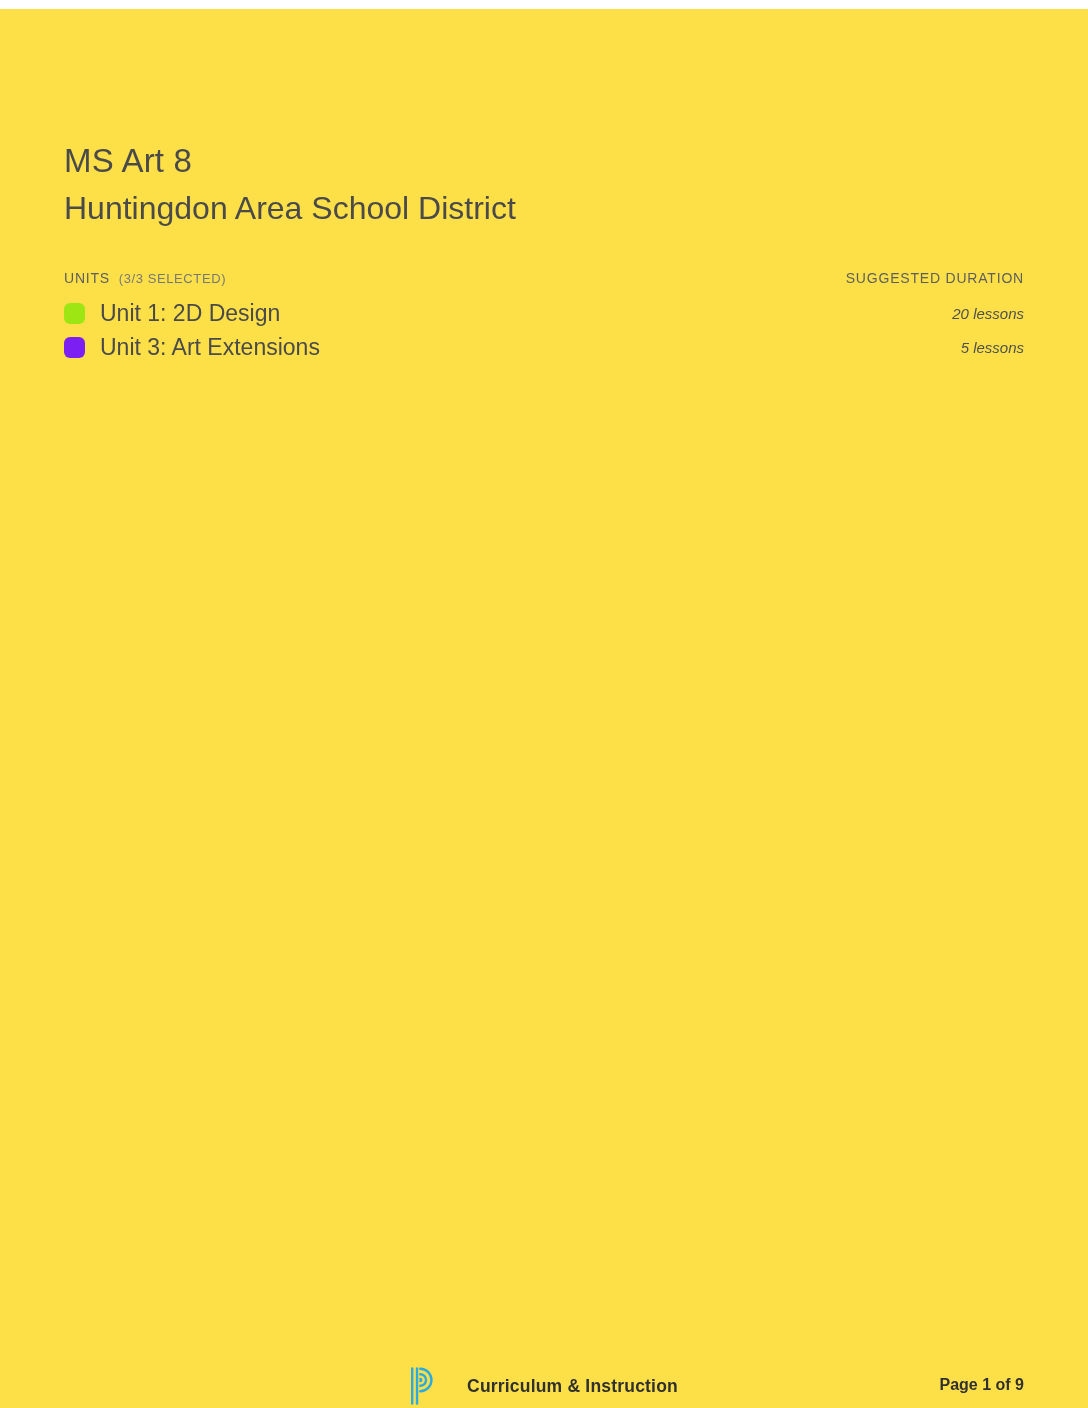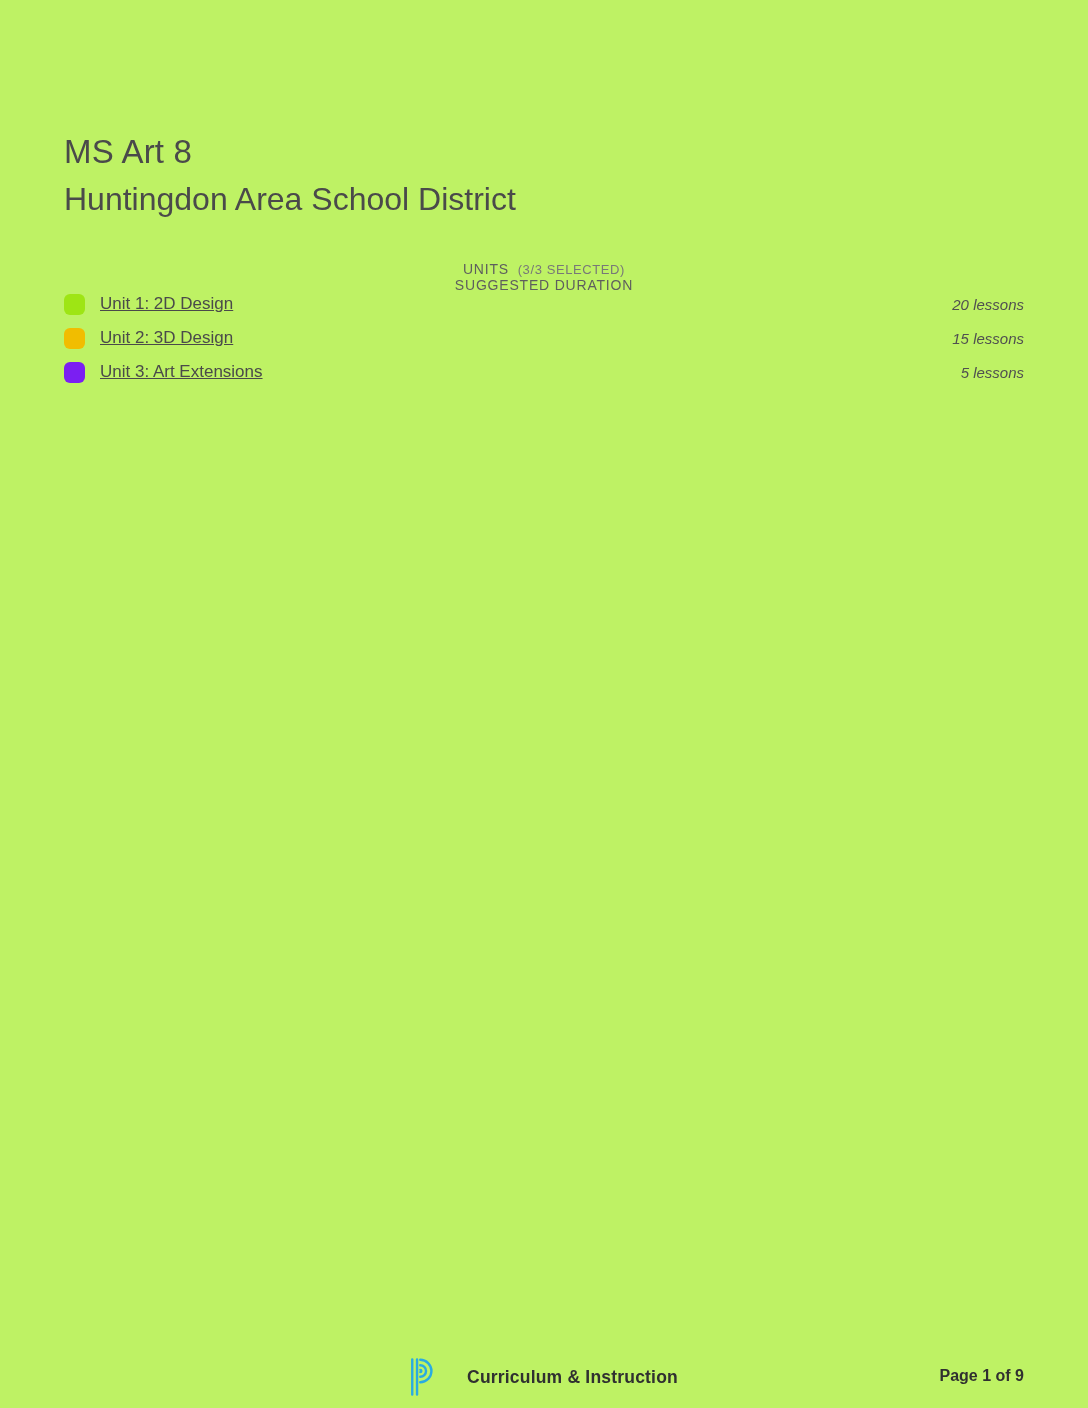--- a/index.html
+++ b/index.html
@@ -7,22 +7,23 @@
   body {
     width: 1088px;
     height: 1408px;
     position: relative;
     font-family: "Liberation Sans", sans-serif;
     color: #4a4a4a;
   }
   .page {
     position: absolute;
     inset: 0;
-    background: #bef264;
+    background: #fde047;
     overflow: hidden;
+    margin-top: 9px;
   }
 
   
   .page-title {
     position: absolute;
     left: 64px;
     top: 133px;
     font-size: 33px;
     font-weight: 400;
     color: #4a4a4a;
@@ -38,25 +39,24 @@
   }
 
   
   .units-header {
     position: absolute;
     left: 64px;
     right: 64px;
     top: 261px;
     display: flex;
     justify-content: space-between;
-    align-items: center;
+    align-items: flex-end;
     font-size: 14px;
     color: #5e5e5e;
     letter-spacing: 0.8px;
-    flex-direction: column;
   }
   .units-header .selected-count {
     color: #787878;
     font-size: 13px;
     margin-left: 4px;
     letter-spacing: 0.6px;
   }
 
   
   .unit-rows {
@@ -77,23 +77,22 @@
   }
   .swatch {
     width: 21px;
     height: 21px;
     border-radius: 6px;
     display: inline-block;
     margin-right: 15px;
     flex: 0 0 auto;
   }
   .unit-label {
-    font-size: 17px;
+    font-size: 23px;
     color: #4a4a4a;
-    text-decoration: underline;
   }
   .unit-duration {
     font-size: 15px;
     font-style: italic;
     color: #505050;
   }
 
   
   .footer-brand {
     position: absolute;
@@ -144,27 +143,20 @@
 
   <div class="unit-rows" id="unit-rows">
     <div class="unit-row">
       <div class="unit-left">
         <span class="swatch" style="background: rgb(158, 229, 20);"></span>
         <span class="unit-label">Unit 1: 2D Design</span>
       </div>
       <span class="unit-duration">20 lessons</span>
     </div>
 
-    <div class="unit-row">
-      <div class="unit-left">
-        <span class="swatch" style="background: rgb(241, 189, 0);"></span>
-        <span class="unit-label">Unit 2: 3D Design</span>
-      </div>
-      <span class="unit-duration">15 lessons</span>
-    </div>
 
     <div class="unit-row">
       <div class="unit-left">
         <span class="swatch" style="background: rgb(123, 31, 242);"></span>
         <span class="unit-label">Unit 3: Art Extensions</span>
       </div>
       <span class="unit-duration">5 lessons</span>
     </div>
   </div>
 

